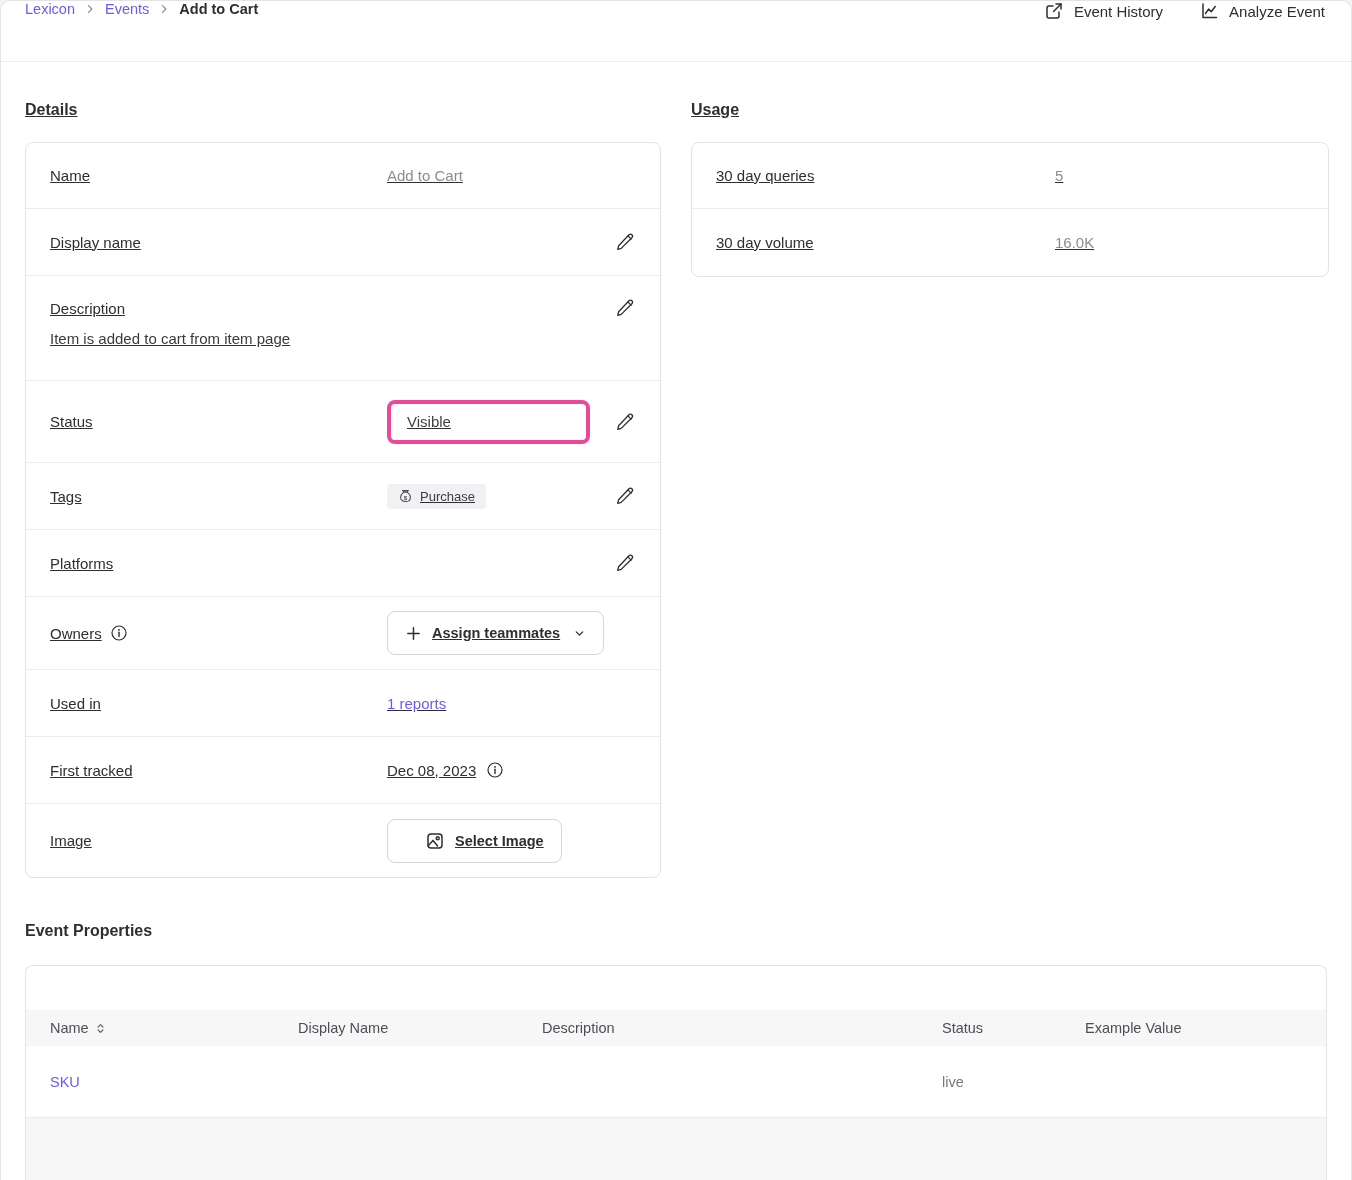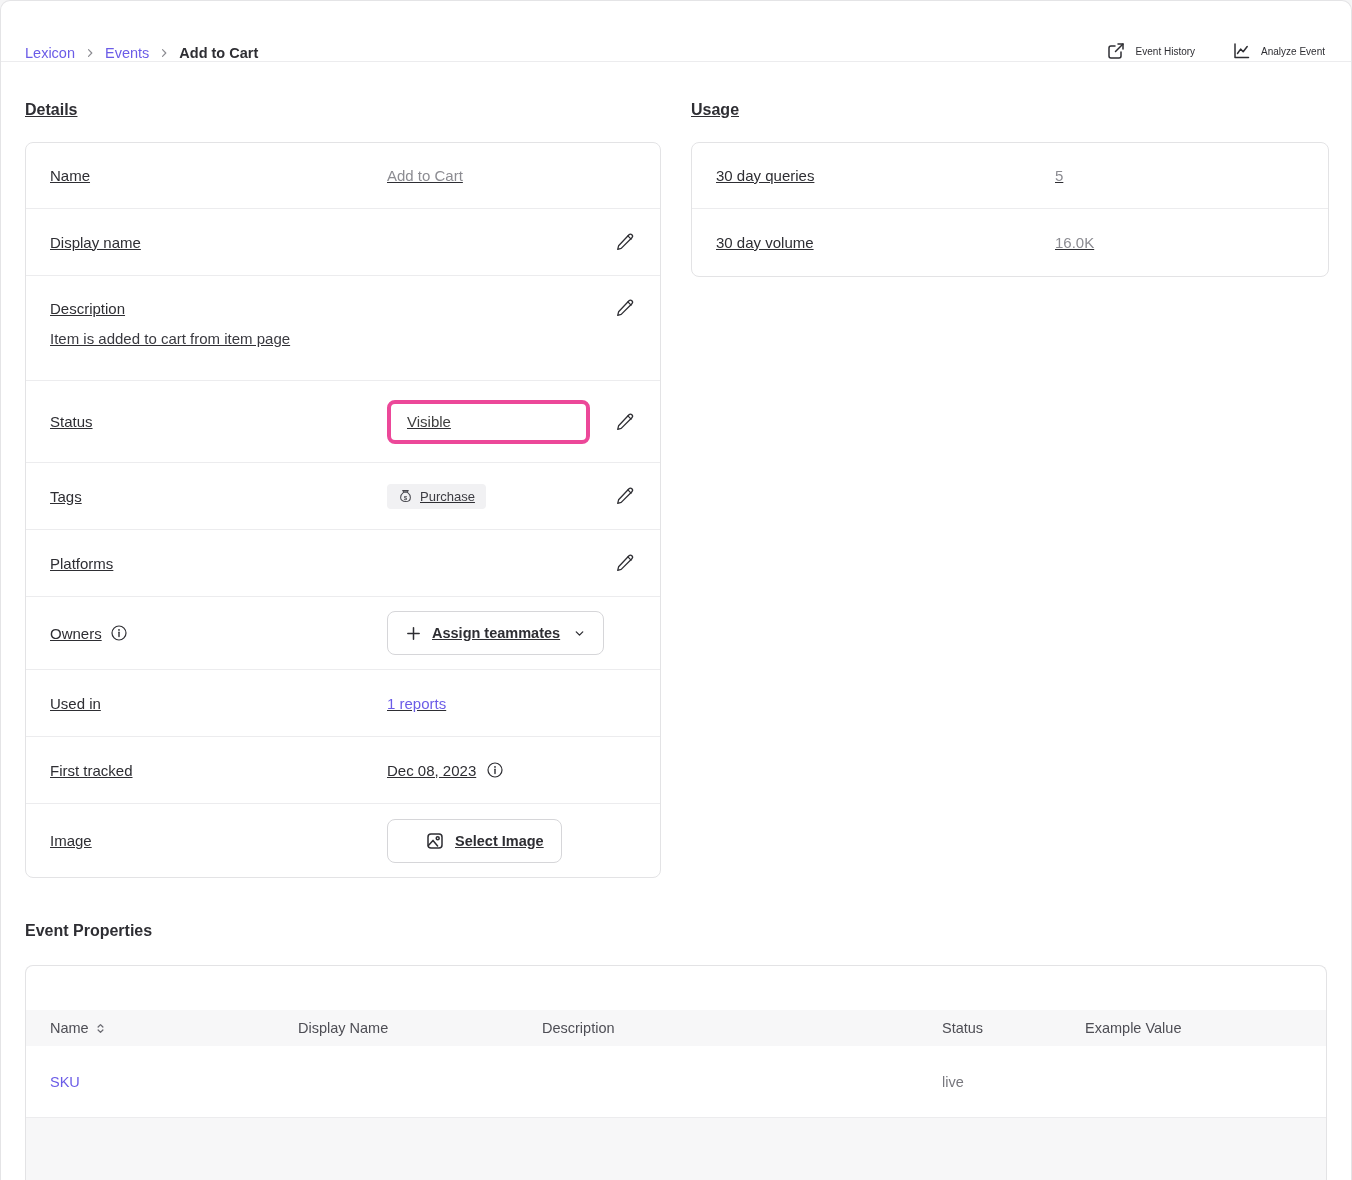--- a/index.html
+++ b/index.html
@@ -5,31 +5,31 @@
   * { margin:0; padding:0; box-sizing:border-box; }
   html,body { background:#f5f5f6; font-family:"Liberation Sans", sans-serif; }
   .page {
     width:1352px; height:1180px; margin:0 auto; background:#fff;
     border:1px solid #e4e4e6; border-bottom:none;
     border-radius:10px 10px 0 0; overflow:hidden; position:relative;
     color:#2e2e33;
   }
   
   .topbar {
-    height:61px; display:flex; align-items:flex-end; justify-content:space-between;
+    height:61px; display:flex; align-items:flex-start; justify-content:space-between;
     padding:0 26px 0 24px; border-bottom:1px solid #ececee;
   }
   .breadcrumb { display:flex; align-items:center; gap:9px; font-size:14.5px; }
   .breadcrumb a { color:#6b5ce7; text-decoration:none; cursor:pointer; }
   .crumb-current { color:#2e2e33; font-weight:700; }
   .crumb-sep { display:flex; align-items:center; color:#8c8c92; }
   .topbar-actions { display:flex; align-items:center; gap:36px; }
   .topbar-btn {
     display:flex; align-items:center; gap:10px; background:none; border:none;
-    font-family:inherit; font-size:10px; font-weight:500; color:#2e2e33; cursor:pointer;
+    font-family:inherit; font-size:15px; font-weight:500; color:#2e2e33; cursor:pointer;
   }
   
   .main { padding:39px 24px 0; }
   .columns { display:grid; grid-template-columns:636px 638px; column-gap:30px;text-decoration:underline; }
   h2.section-title { font-size:16px; font-weight:700; color:#2e2e33; }
   .card {
     margin-top:23px; border:1px solid #e3e3e5; border-radius:8px; background:#fff;
   }
   
   .drow {

